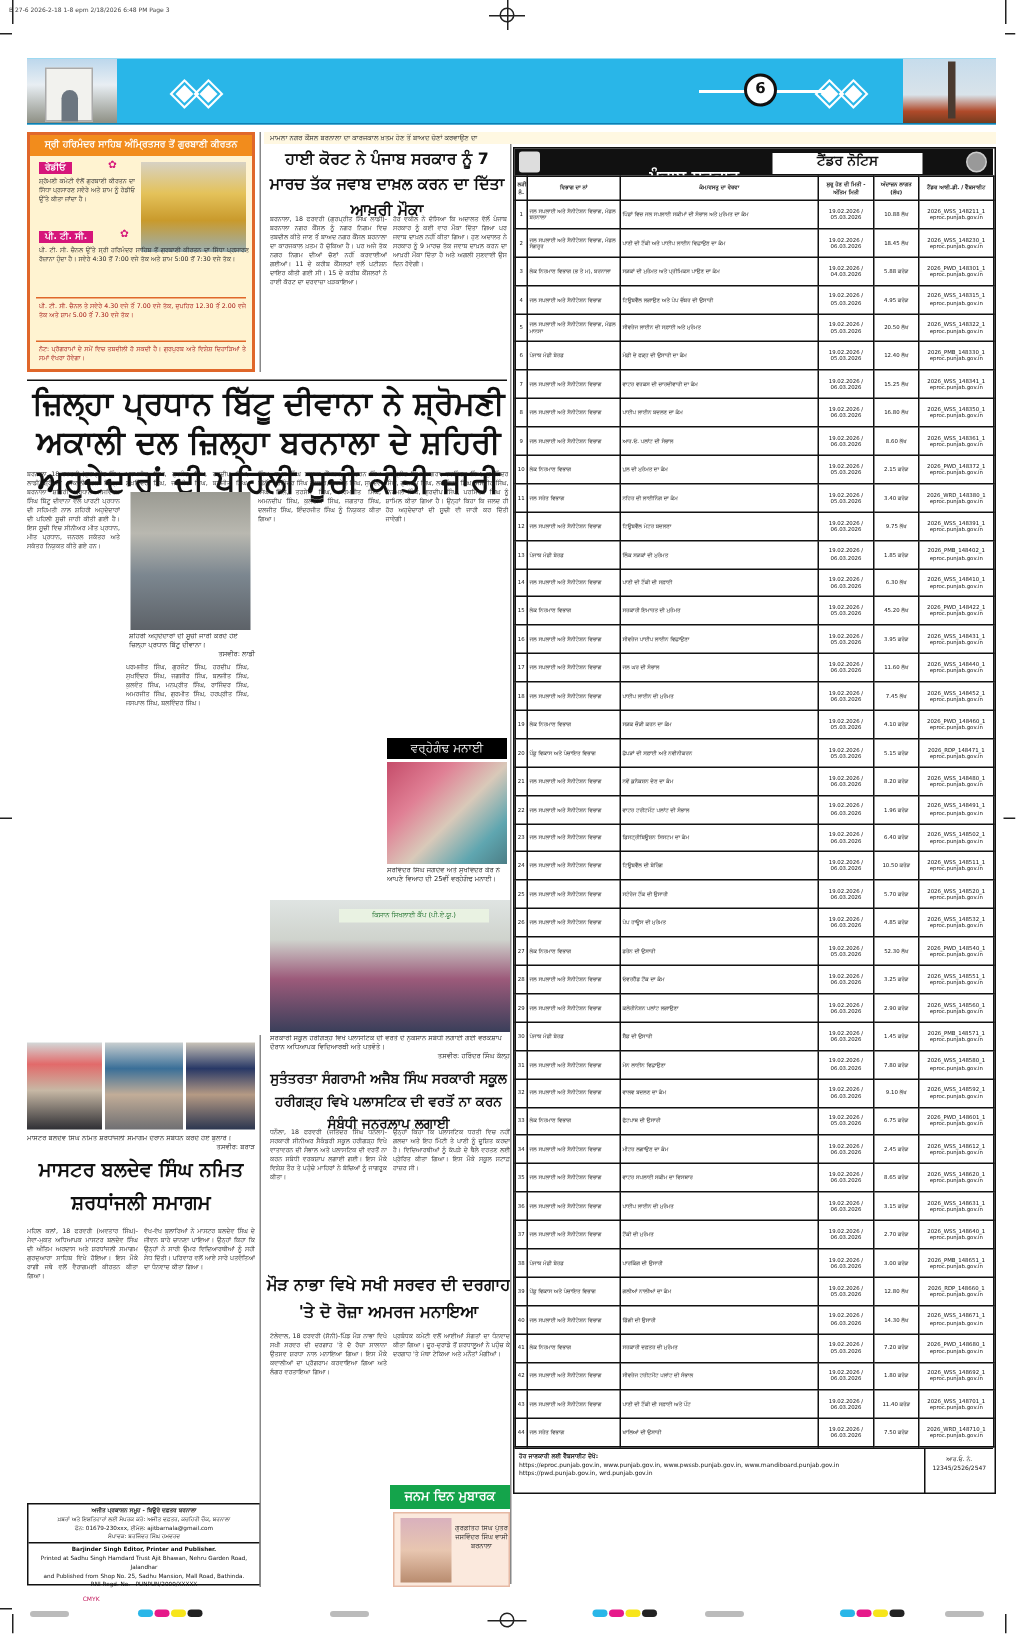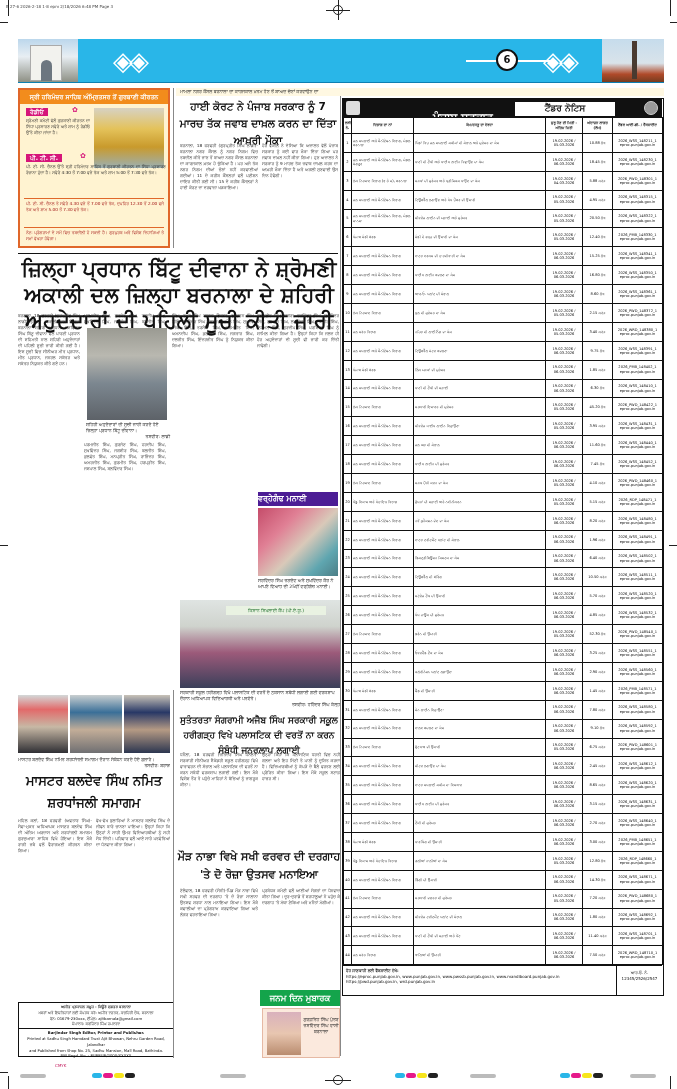--- a/index.html
+++ b/index.html
@@ -43,21 +43,21 @@
   .emblem { position:absolute; left: 3px; top: 2px; width: 14px; height: 14px; background:#ddd; border-radius: 2px; }
   .seal { position:absolute; right: 4px; top: 2px; width: 14px; height: 14px; background:#999; border-radius:50%; border: 1px solid #ccc; }
   table.tt { position:absolute; left: 0; top: 18px; width: 319px; border-collapse: collapse; table-layout: fixed; }
   table.tt th, table.tt td { border: 1px solid #111; font-size: 3.6px; line-height: 4.2px; padding: 1px; vertical-align: middle; overflow: hidden; }
   table.tt th { height: 16px; font-weight: bold; text-align: center; }
   table.tt td { height: 18.9px; }
   table.tt td.c { text-align: center; }
   .tender-foot { left: 0; top: 866px; width: 319px; height: 30px; border-top: 1px solid #111; font-size: 4px; line-height: 5.5px; padding: 2px 3px; }
   .tender-foot-right { position:absolute; right: 0; top: 0; width: 46px; height: 30px; border-left: 1px solid #111; text-align:center; font-size: 4px; padding-top: 4px; }
   
-  .banner-red { background: #4c1d95; color: #fff; font-weight: bold; }
+  .banner-red { background: #000000; color: #fff; font-weight: normal; text-align: center; }
   .banner-green { background: #14a44b; color: #fff; font-weight: bold; text-align: center; }
   .imprint { left: 18px; top: 1002px; width: 156px; height: 55px; border: 1px solid #111; font-size: 3.8px; line-height: 5.8px; text-align: center; padding-top: 1px; }
   .imprint .div { border-top: 1px solid #111; margin: 1px 0; }
   .colorbar { top: 1063px; height: 5px; }
   .dot { display:inline-block; width: 10px; height: 5px; border-radius: 3px; margin-right: 1px; }
   .tint { display:inline-block; width: 26px; height: 4px; background:#bbb; border-radius: 2px; }
 </style>
 </head>
 <body>
 
@@ -131,21 +131,21 @@
 
 <div class="abs photo" style="left:18px;top:695px;width:50px;height:58px;background:linear-gradient(180deg,#d3d8d8 0%,#e26a6a 25%,#c7b8a5 55%,#2f2f34 100%);"></div>
 <div class="abs photo" style="left:70px;top:695px;width:52px;height:58px;background:linear-gradient(180deg,#c9cfd0 0%,#3a6f98 30%,#c2ad98 60%,#6f6f72 100%);"></div>
 <div class="abs photo" style="left:124px;top:695px;width:46px;height:58px;background:linear-gradient(180deg,#c9c3b8 0%,#283866 30%,#b59a84 60%,#2c3650 100%);"></div>
 <div class="abs caption" style="left:18px;top:757px;width:152px;height:12px;overflow:hidden;">ਮਾਸਟਰ ਬਲਦੇਵ ਸਿੰਘ ਨਮਿਤ ਸ਼ਰਧਾਂਜਲੀ ਸਮਾਗਮ ਦੌਰਾਨ ਸੰਬੋਧਨ ਕਰਦੇ ਹੋਏ ਬੁਲਾਰੇ।</div>
 <div class="abs caption" style="left:120px;top:763px;width:50px;text-align:right;">ਤਸਵੀਰ: ਬਰਾੜ</div>
 <div class="abs headline" style="left:18px;top:770px;width:152px;font-size:13px;line-height:22px;">ਮਾਸਟਰ ਬਲਦੇਵ ਸਿੰਘ ਨਮਿਤ ਸ਼ਰਧਾਂਜਲੀ ਸਮਾਗਮ</div>
 <div class="abs body-text" style="left:18px;top:818px;width:74px;height:180px;">ਮਹਿਲ ਕਲਾਂ, 18 ਫਰਵਰੀ (ਅਵਤਾਰ ਸਿੰਘ)-ਸੇਵਾ-ਮੁਕਤ ਅਧਿਆਪਕ ਮਾਸਟਰ ਬਲਦੇਵ ਸਿੰਘ ਦੀ ਅੰਤਿਮ ਅਰਦਾਸ ਅਤੇ ਸ਼ਰਧਾਂਜਲੀ ਸਮਾਗਮ ਗੁਰਦੁਆਰਾ ਸਾਹਿਬ ਵਿਖੇ ਹੋਇਆ। ਇਸ ਮੌਕੇ ਰਾਗੀ ਜਥੇ ਵਲੋਂ ਵੈਰਾਗਮਈ ਕੀਰਤਨ ਕੀਤਾ ਗਿਆ।</div>
 <div class="abs body-text" style="left:96px;top:818px;width:74px;height:180px;">ਵੱਖ-ਵੱਖ ਬੁਲਾਰਿਆਂ ਨੇ ਮਾਸਟਰ ਬਲਦੇਵ ਸਿੰਘ ਦੇ ਜੀਵਨ ਬਾਰੇ ਚਾਨਣਾ ਪਾਇਆ। ਉਨ੍ਹਾਂ ਕਿਹਾ ਕਿ ਉਨ੍ਹਾਂ ਨੇ ਸਾਰੀ ਉਮਰ ਵਿਦਿਆਰਥੀਆਂ ਨੂੰ ਸਹੀ ਸੇਧ ਦਿੱਤੀ। ਪਰਿਵਾਰ ਵਲੋਂ ਆਏ ਸਾਰੇ ਪਤਵੰਤਿਆਂ ਦਾ ਧੰਨਵਾਦ ਕੀਤਾ ਗਿਆ।</div>
 
-<div class="abs headline" style="left:176px;top:848px;width:166px;font-size:11px;line-height:18px;">ਮੌੜ ਨਾਭਾ ਵਿਖੇ ਸਖੀ ਫਰਵਰ ਦੀ ਦਰਗਾਹ 'ਤੇ ਦੋ ਰੋਜ਼ਾ ਉਤਸਵ ਮਨਾਇਆ</div>
+<div class="abs headline" style="left:176px;top:848px;width:166px;font-size:11px;line-height:18px;">ਮੌੜ ਨਾਭਾ ਵਿਖੇ ਸਖੀ ਸਰਵਰ ਦੀ ਦਰਗਾਹ 'ਤੇ ਦੋ ਰੋਜ਼ਾ ਅਮਰਜ ਮਨਾਇਆ</div>
 <div class="abs body-text" style="left:180px;top:888px;width:78px;height:170px;">ਟੱਲੇਵਾਲ, 18 ਫਰਵਰੀ (ਸੋਨੀ)-ਪਿੰਡ ਮੌੜ ਨਾਭਾ ਵਿਖੇ ਸਖੀ ਸਰਵਰ ਦੀ ਦਰਗਾਹ 'ਤੇ ਦੋ ਰੋਜ਼ਾ ਸਾਲਾਨਾ ਉਤਸਵ ਸ਼ਰਧਾ ਨਾਲ ਮਨਾਇਆ ਗਿਆ। ਇਸ ਮੌਕੇ ਕਵਾਲੀਆਂ ਦਾ ਪ੍ਰੋਗਰਾਮ ਕਰਵਾਇਆ ਗਿਆ ਅਤੇ ਲੰਗਰ ਵਰਤਾਇਆ ਗਿਆ।</div>
 <div class="abs body-text" style="left:262px;top:888px;width:78px;height:60px;">ਪ੍ਰਬੰਧਕ ਕਮੇਟੀ ਵਲੋਂ ਆਈਆਂ ਸੰਗਤਾਂ ਦਾ ਧੰਨਵਾਦ ਕੀਤਾ ਗਿਆ। ਦੂਰ-ਦੁਰਾਡੇ ਤੋਂ ਸ਼ਰਧਾਲੂਆਂ ਨੇ ਪਹੁੰਚ ਕੇ ਦਰਗਾਹ 'ਤੇ ਮੱਥਾ ਟੇਕਿਆ ਅਤੇ ਮਨੌਤਾਂ ਮੰਗੀਆਂ।</div>
 
 <div class="abs banner-green" style="left:260px;top:990px;width:80px;height:16px;font-size:8.5px;line-height:16px;">ਜਨਮ ਦਿਨ ਮੁਬਾਰਕ</div>
 <div class="abs" style="left:262px;top:1008px;width:78px;height:50px;background:#fbe9dd;border:1px solid #e6b9a4;">
   <div class="abs photo" style="left:4px;top:3px;width:34px;height:43px;background:linear-gradient(180deg,#d9b1bd 0%,#e8c6b0 50%,#b98c6f 100%);"></div>
   <div class="abs caption" style="left:40px;top:8px;width:36px;height:36px;overflow:hidden;text-align:center;">ਗੁਰਫ਼ਤਿਹ ਸਿੰਘ ਪੁੱਤਰ ਜਸਵਿੰਦਰ ਸਿੰਘ ਵਾਸੀ ਬਰਨਾਲਾ</div>
 </div>
 
 <div class="abs imprint">

